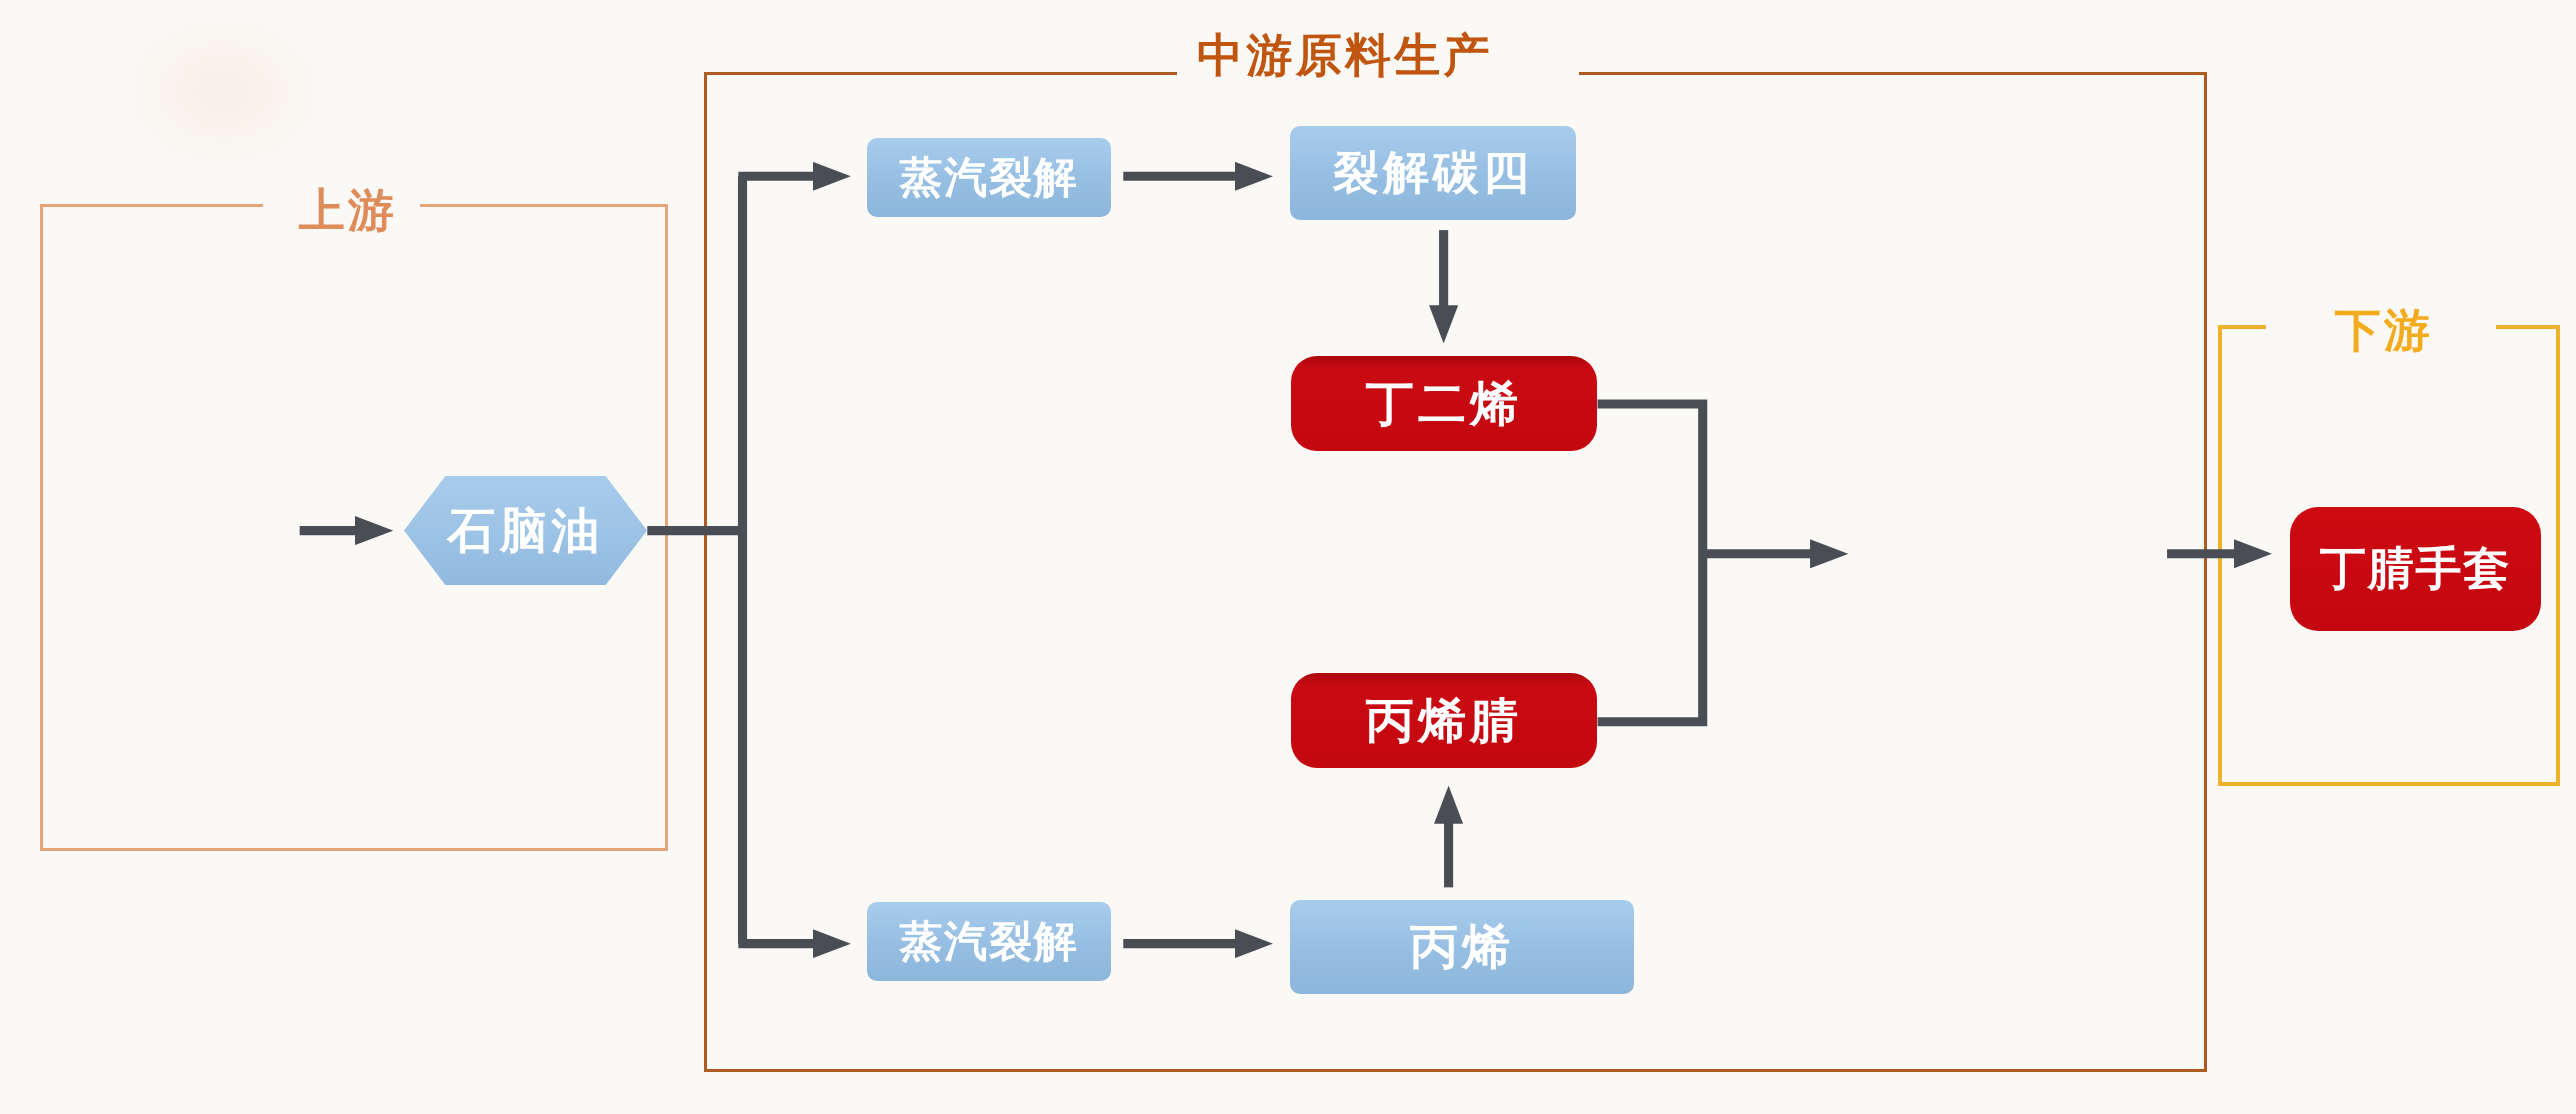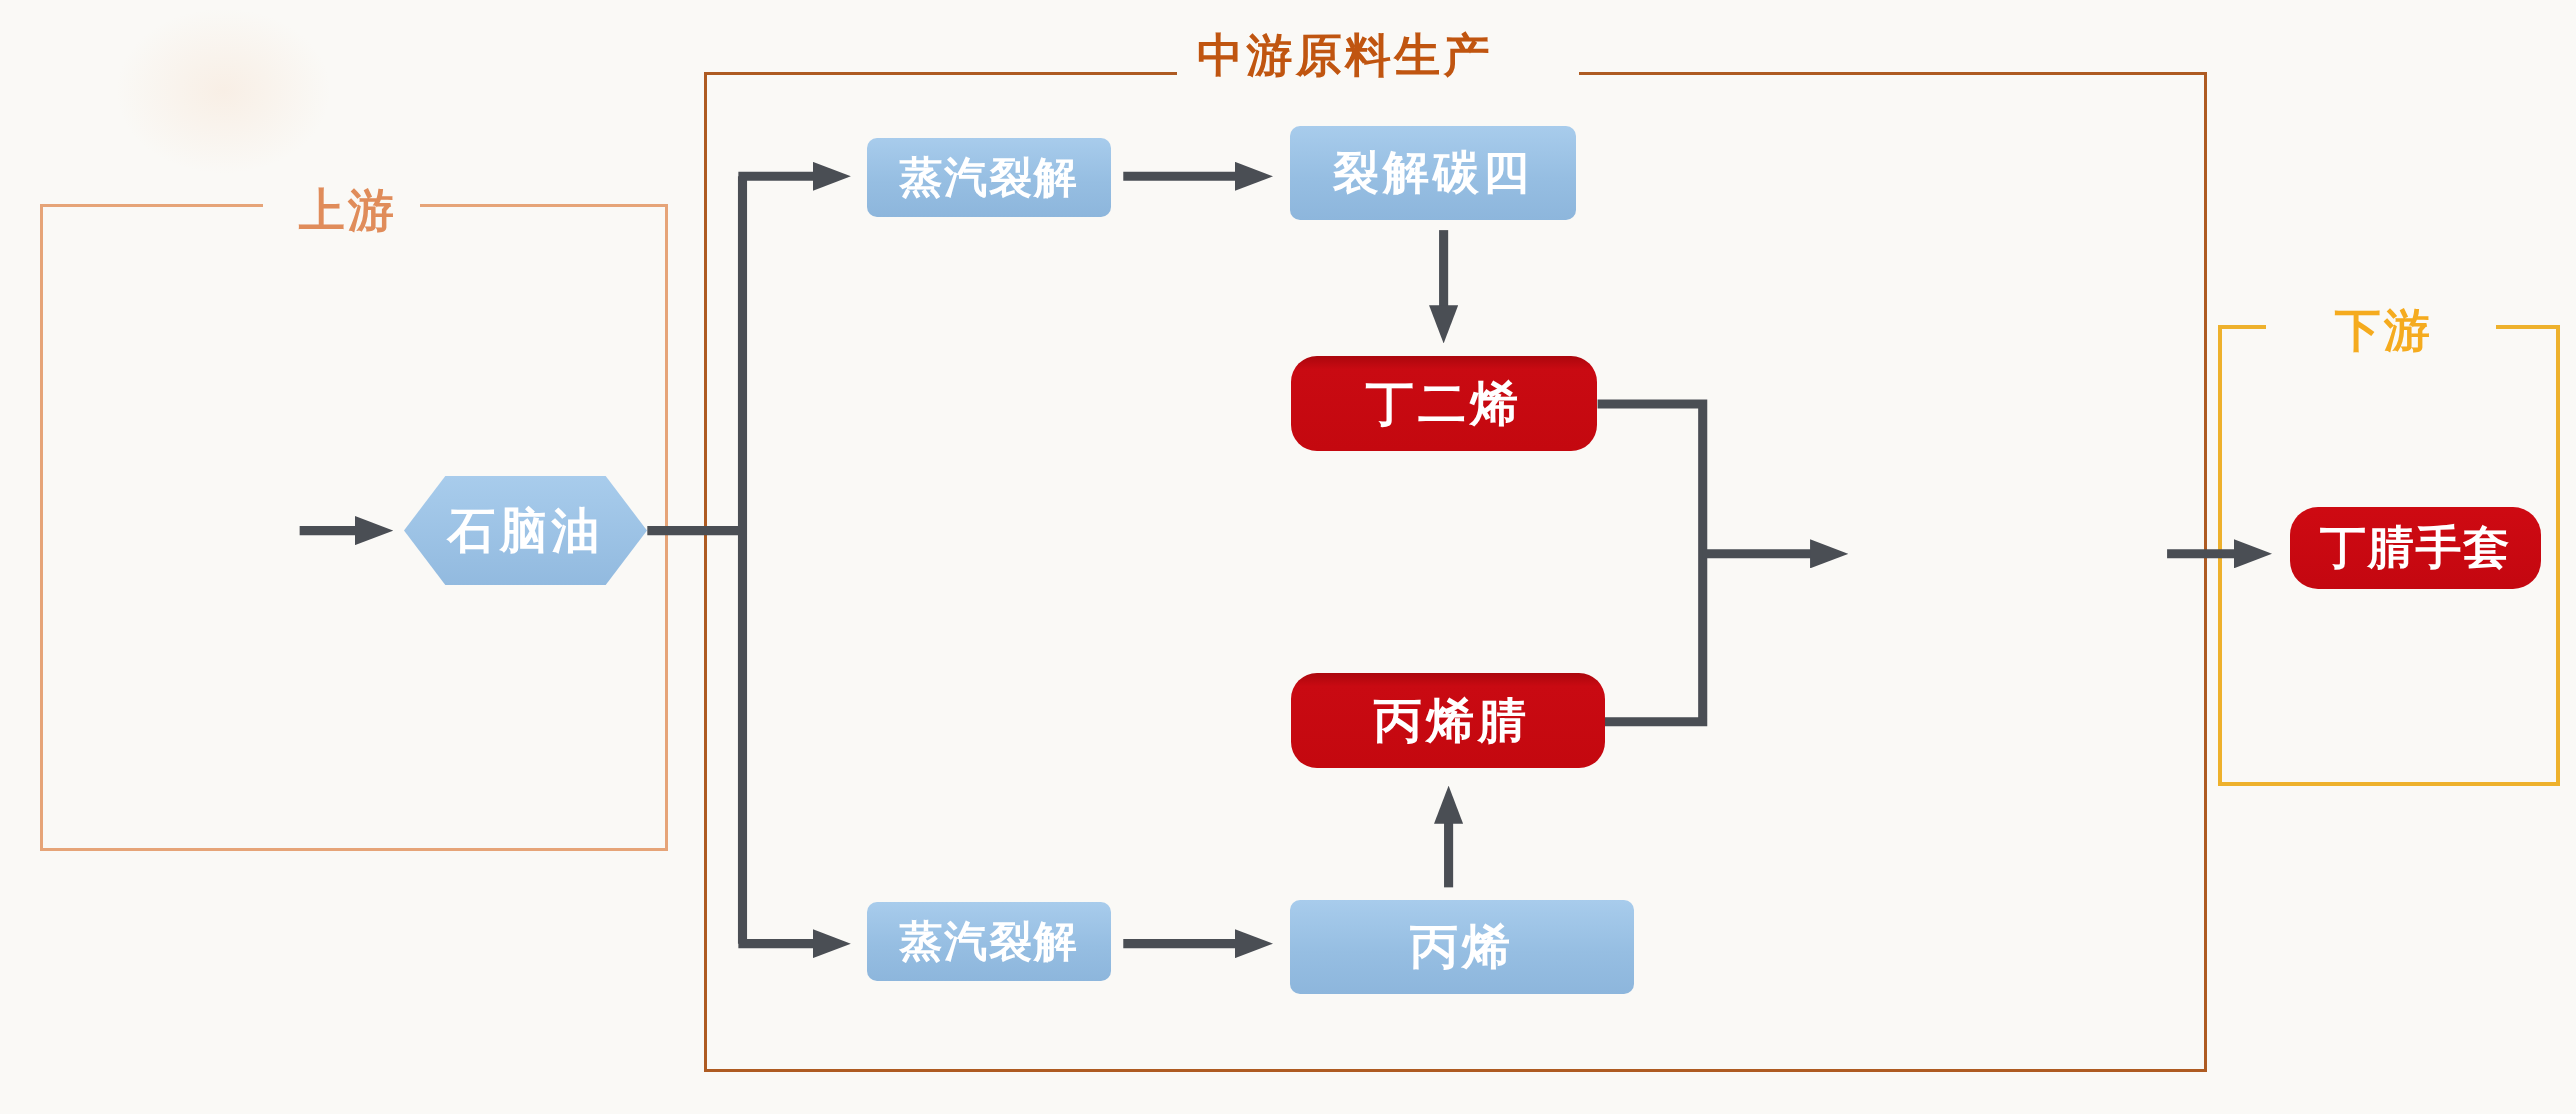--- a/index.html
+++ b/index.html
@@ -79,36 +79,36 @@
     clip-path:polygon(0% 50%,17% 0%,83% 0%,100% 50%,83% 100%,17% 100%);
     border-radius:0;
   }
   .hex.redhex{background:linear-gradient(180deg,#CD1219 0%,#BD0E15 100%);}
   .hex.bluehex{background:linear-gradient(180deg,#A8CCEC 0%,#92BADF 100%);text-align:center;}
   .n-crude{left:47px;top:476px;width:243px;height:109px;font-size:48px;}
   .n-naphtha{left:404px;top:476px;width:243px;height:109px;font-size:48px;}
   .n-steam-top{left:867px;top:138px;width:244px;height:79px;font-size:43px;letter-spacing:1.7px;}
   .n-c4{left:1290px;top:126px;width:286px;height:94px;font-size:46px;}
   .n-butadiene{left:1291px;top:356px;width:306px;height:95px;font-size:48px;}
-  .n-acrylonitrile{left:1291px;top:673px;width:306px;height:95px;font-size:48px;padding-left:8px;}
+  .n-acrylonitrile{left:1291px;top:673px;width:306px;height:95px;font-size:48px;}
   .n-steam-bottom{left:867px;top:902px;width:244px;height:79px;font-size:43px;letter-spacing:1.7px;}
   .n-propylene{left:1290px;top:900px;width:344px;height:94px;font-size:48px;}
   .diamond-wrap{
     position:absolute;z-index:5;left:1875px;top:445px;width:285px;height:217px;
     filter:drop-shadow(-21.5px 25px 18px rgba(105,105,105,0.5));
   }
   .diamond{
     width:100%;height:100%;
     clip-path:polygon(50% 0%,100% 50%,50% 100%,0% 50%);
     background:linear-gradient(180deg,#C90A11 0%,#BE060D 100%);
     display:flex;align-items:center;justify-content:center;
     color:var(--c-node_text,#FFFFFF);font-weight:bold;font-size:48px;
     letter-spacing:2.5px;white-space:nowrap;
   }
-  .n-gloves{left:2290px;top:507px;width:251px;height:82px;font-size:46px;
+  .n-gloves{left:2290px;top:507px;width:251px;height:124px;font-size:46px;
     border-radius:28px;letter-spacing:1.7px;
     background:linear-gradient(180deg,#CE0A12 0%,#C40710 100%);}
 </style>
 </head>
 <body>
 
 <div class="canvas">
 
   <div class="smudge"></div>
 

